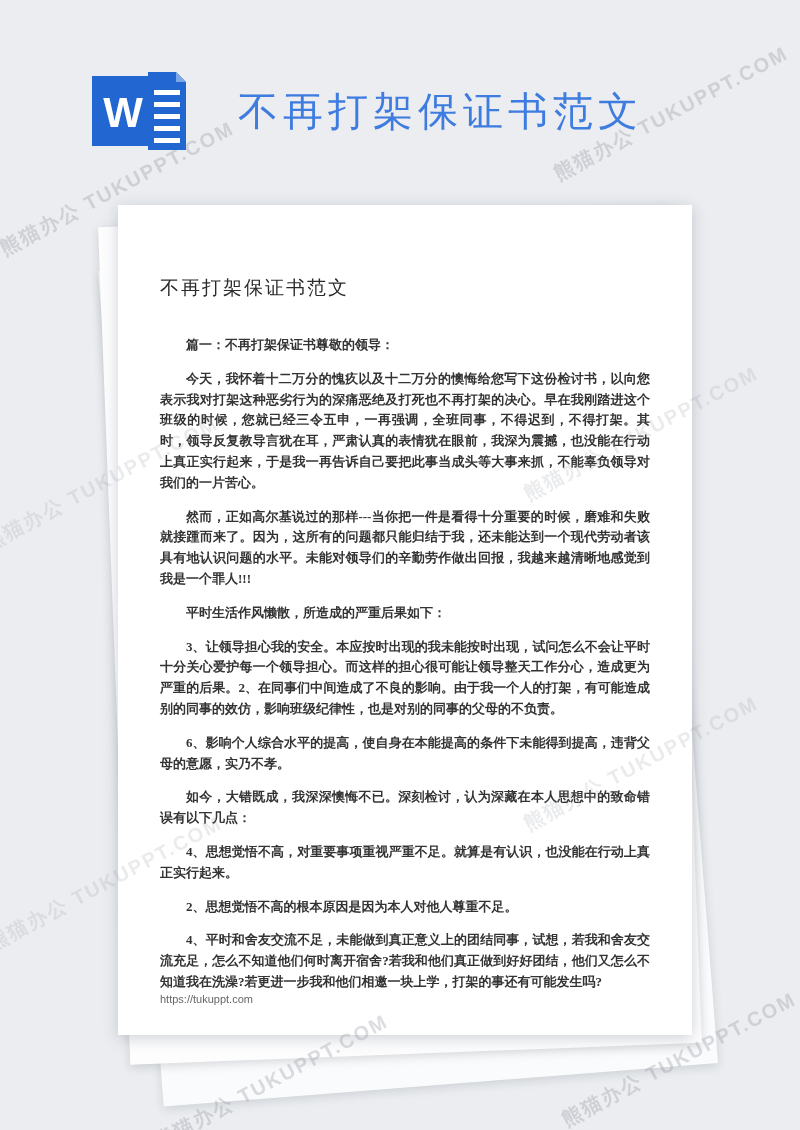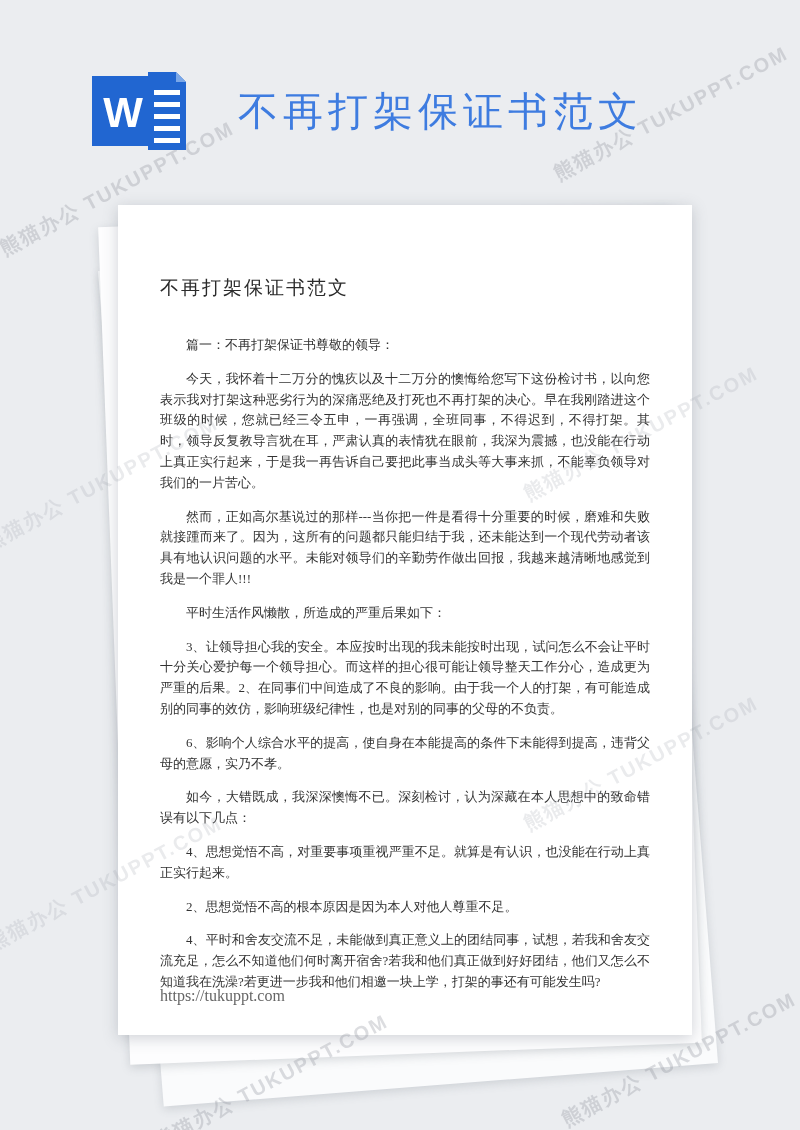--- a/index.html
+++ b/index.html
@@ -78,28 +78,29 @@
     font-family: "Liberation Serif", serif;
   }
   .doc-body p {
     font-family: "Liberation Serif", serif;
     font-size: 13px;
     line-height: 1.6;
     color: #333333;
     text-align: justify;
     text-indent: 2em;
     margin-bottom: 13px;
+    font-weight: bold;
   }
   .doc-footer-link {
     position: absolute;
     left: 42px;
     bottom: 30px;
-    font-size: 16px;
+    font-size: 11px;
     color: #666666;
-    font-family: Liberation Serif, serif;
+    font-family: Liberation Sans, sans-serif;
   }
 
   
   .watermark-layer { position: absolute; inset: 0; z-index: 3; pointer-events: none; }
   .wm {
     position: absolute;
     transform: rotate(-28deg);
     font-size: 20px;
     letter-spacing: 2px;
     white-space: nowrap;

